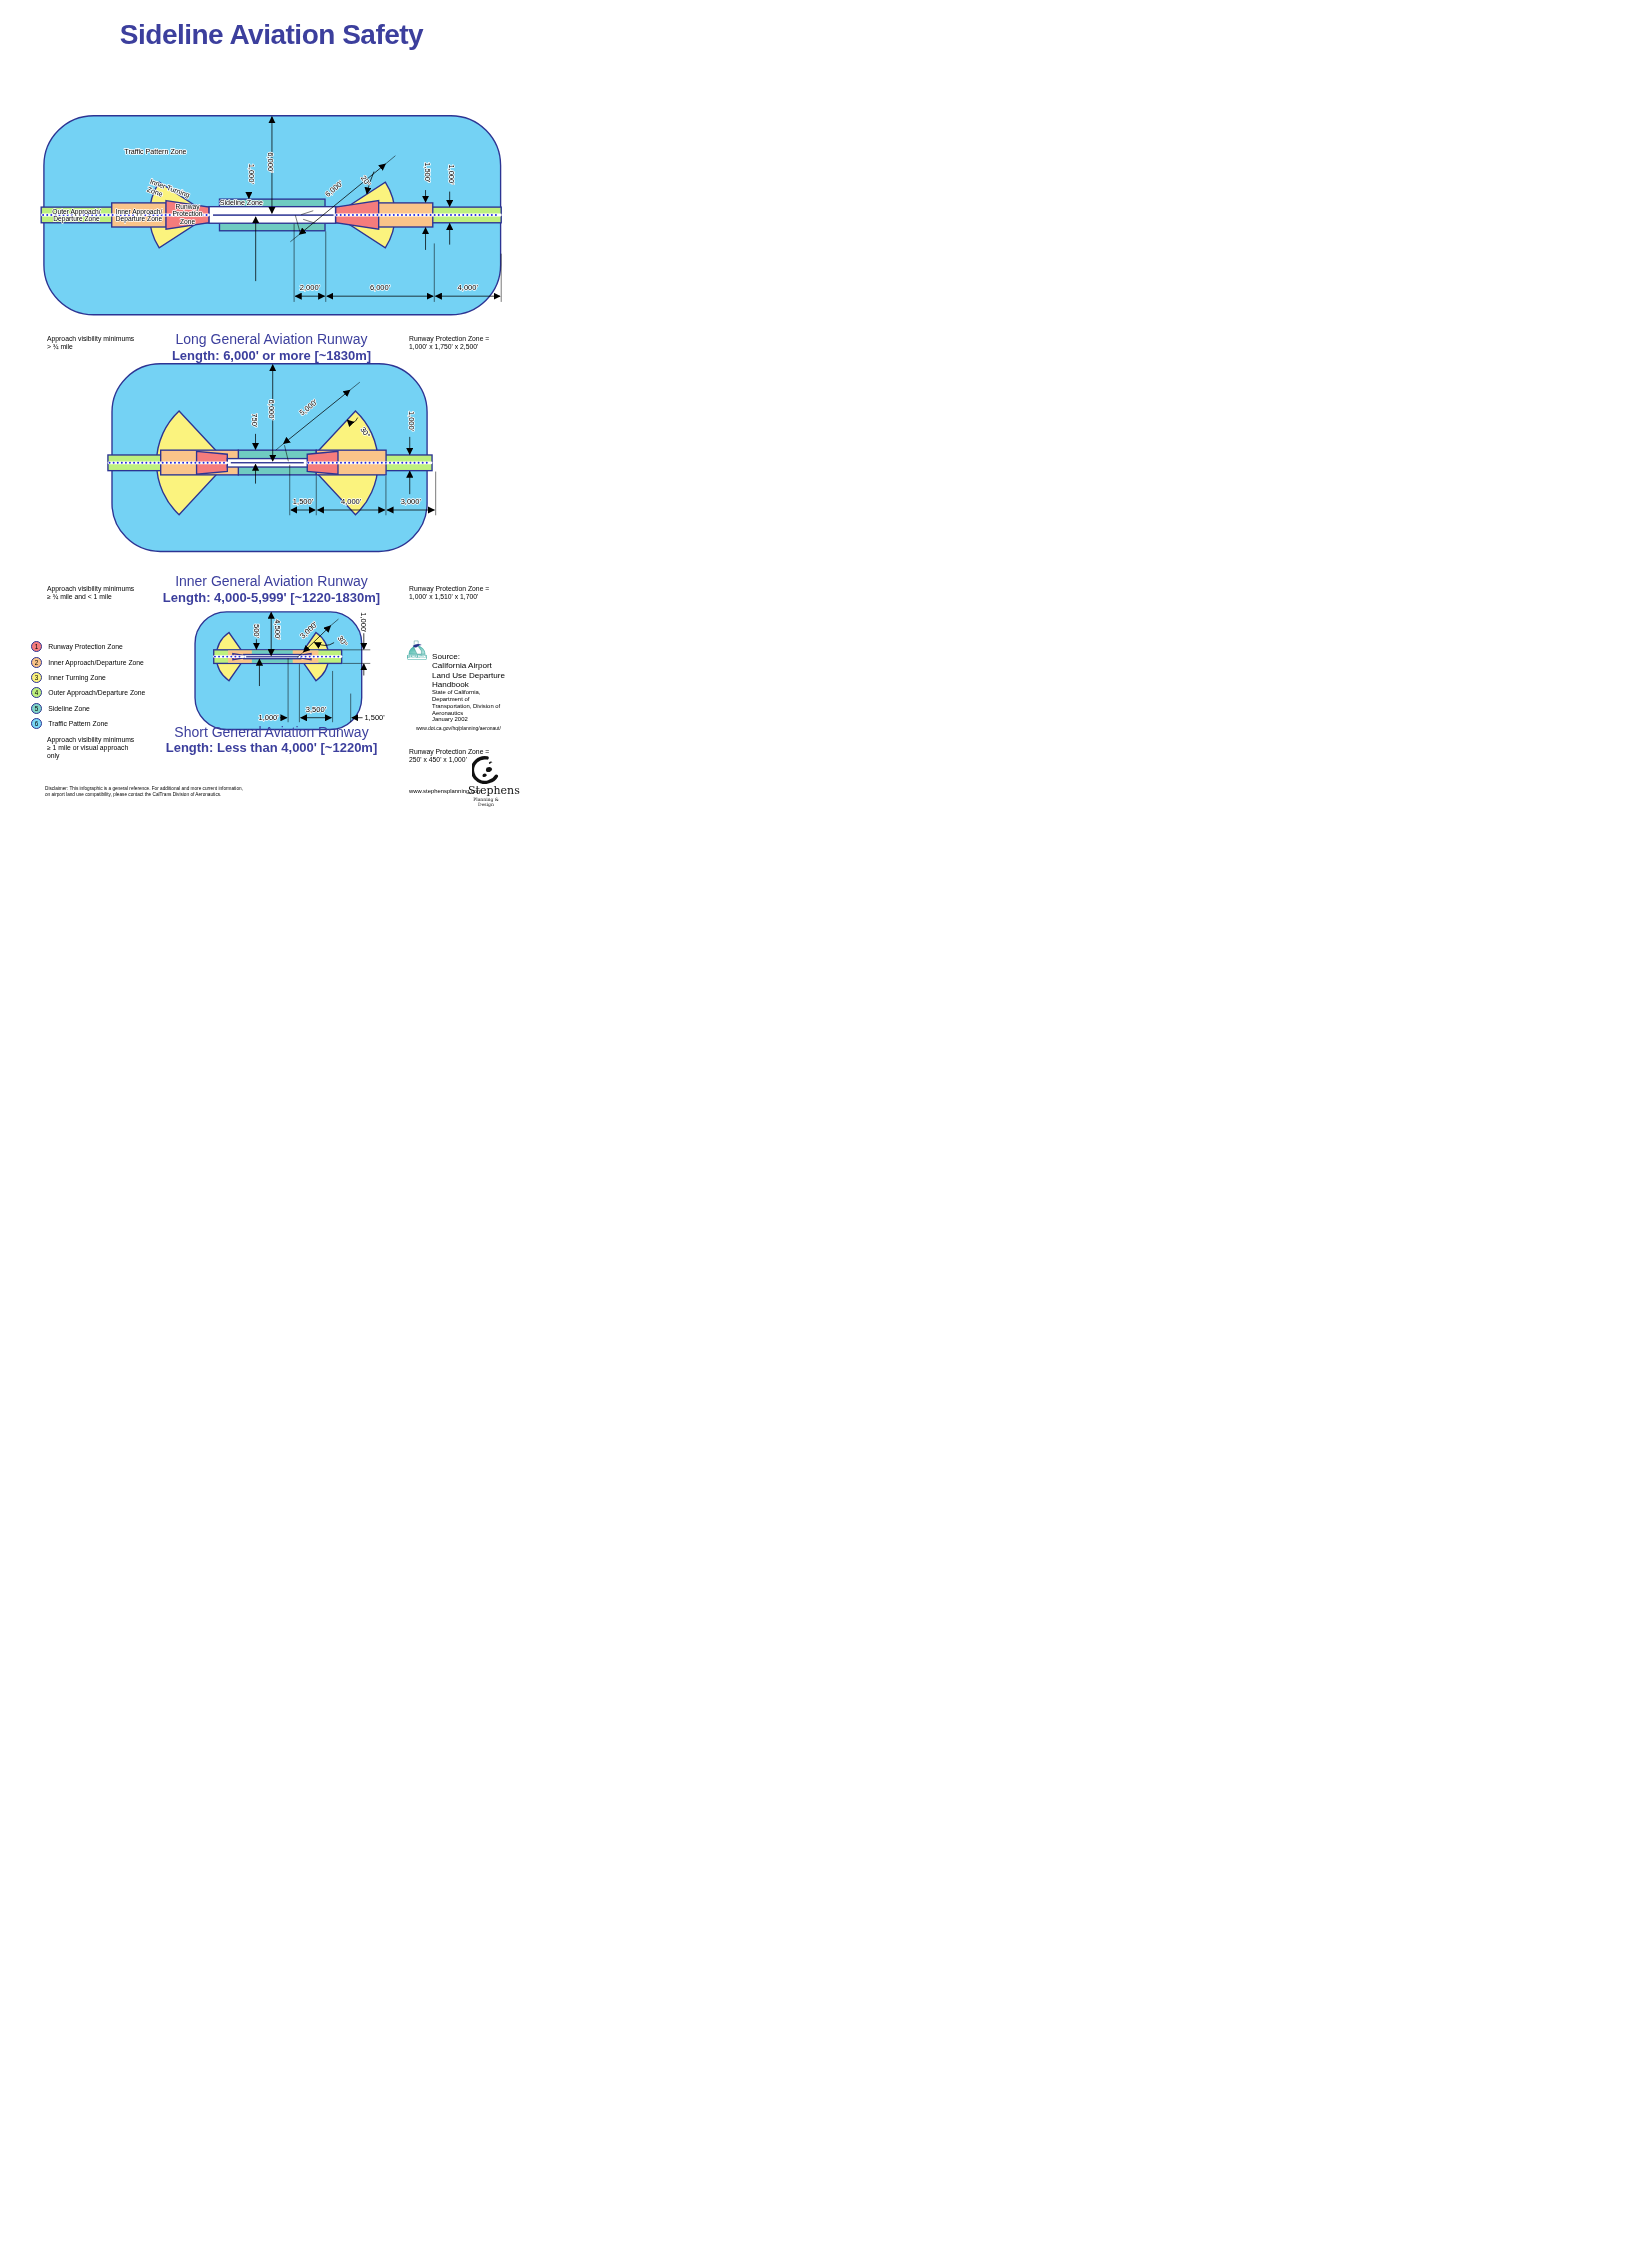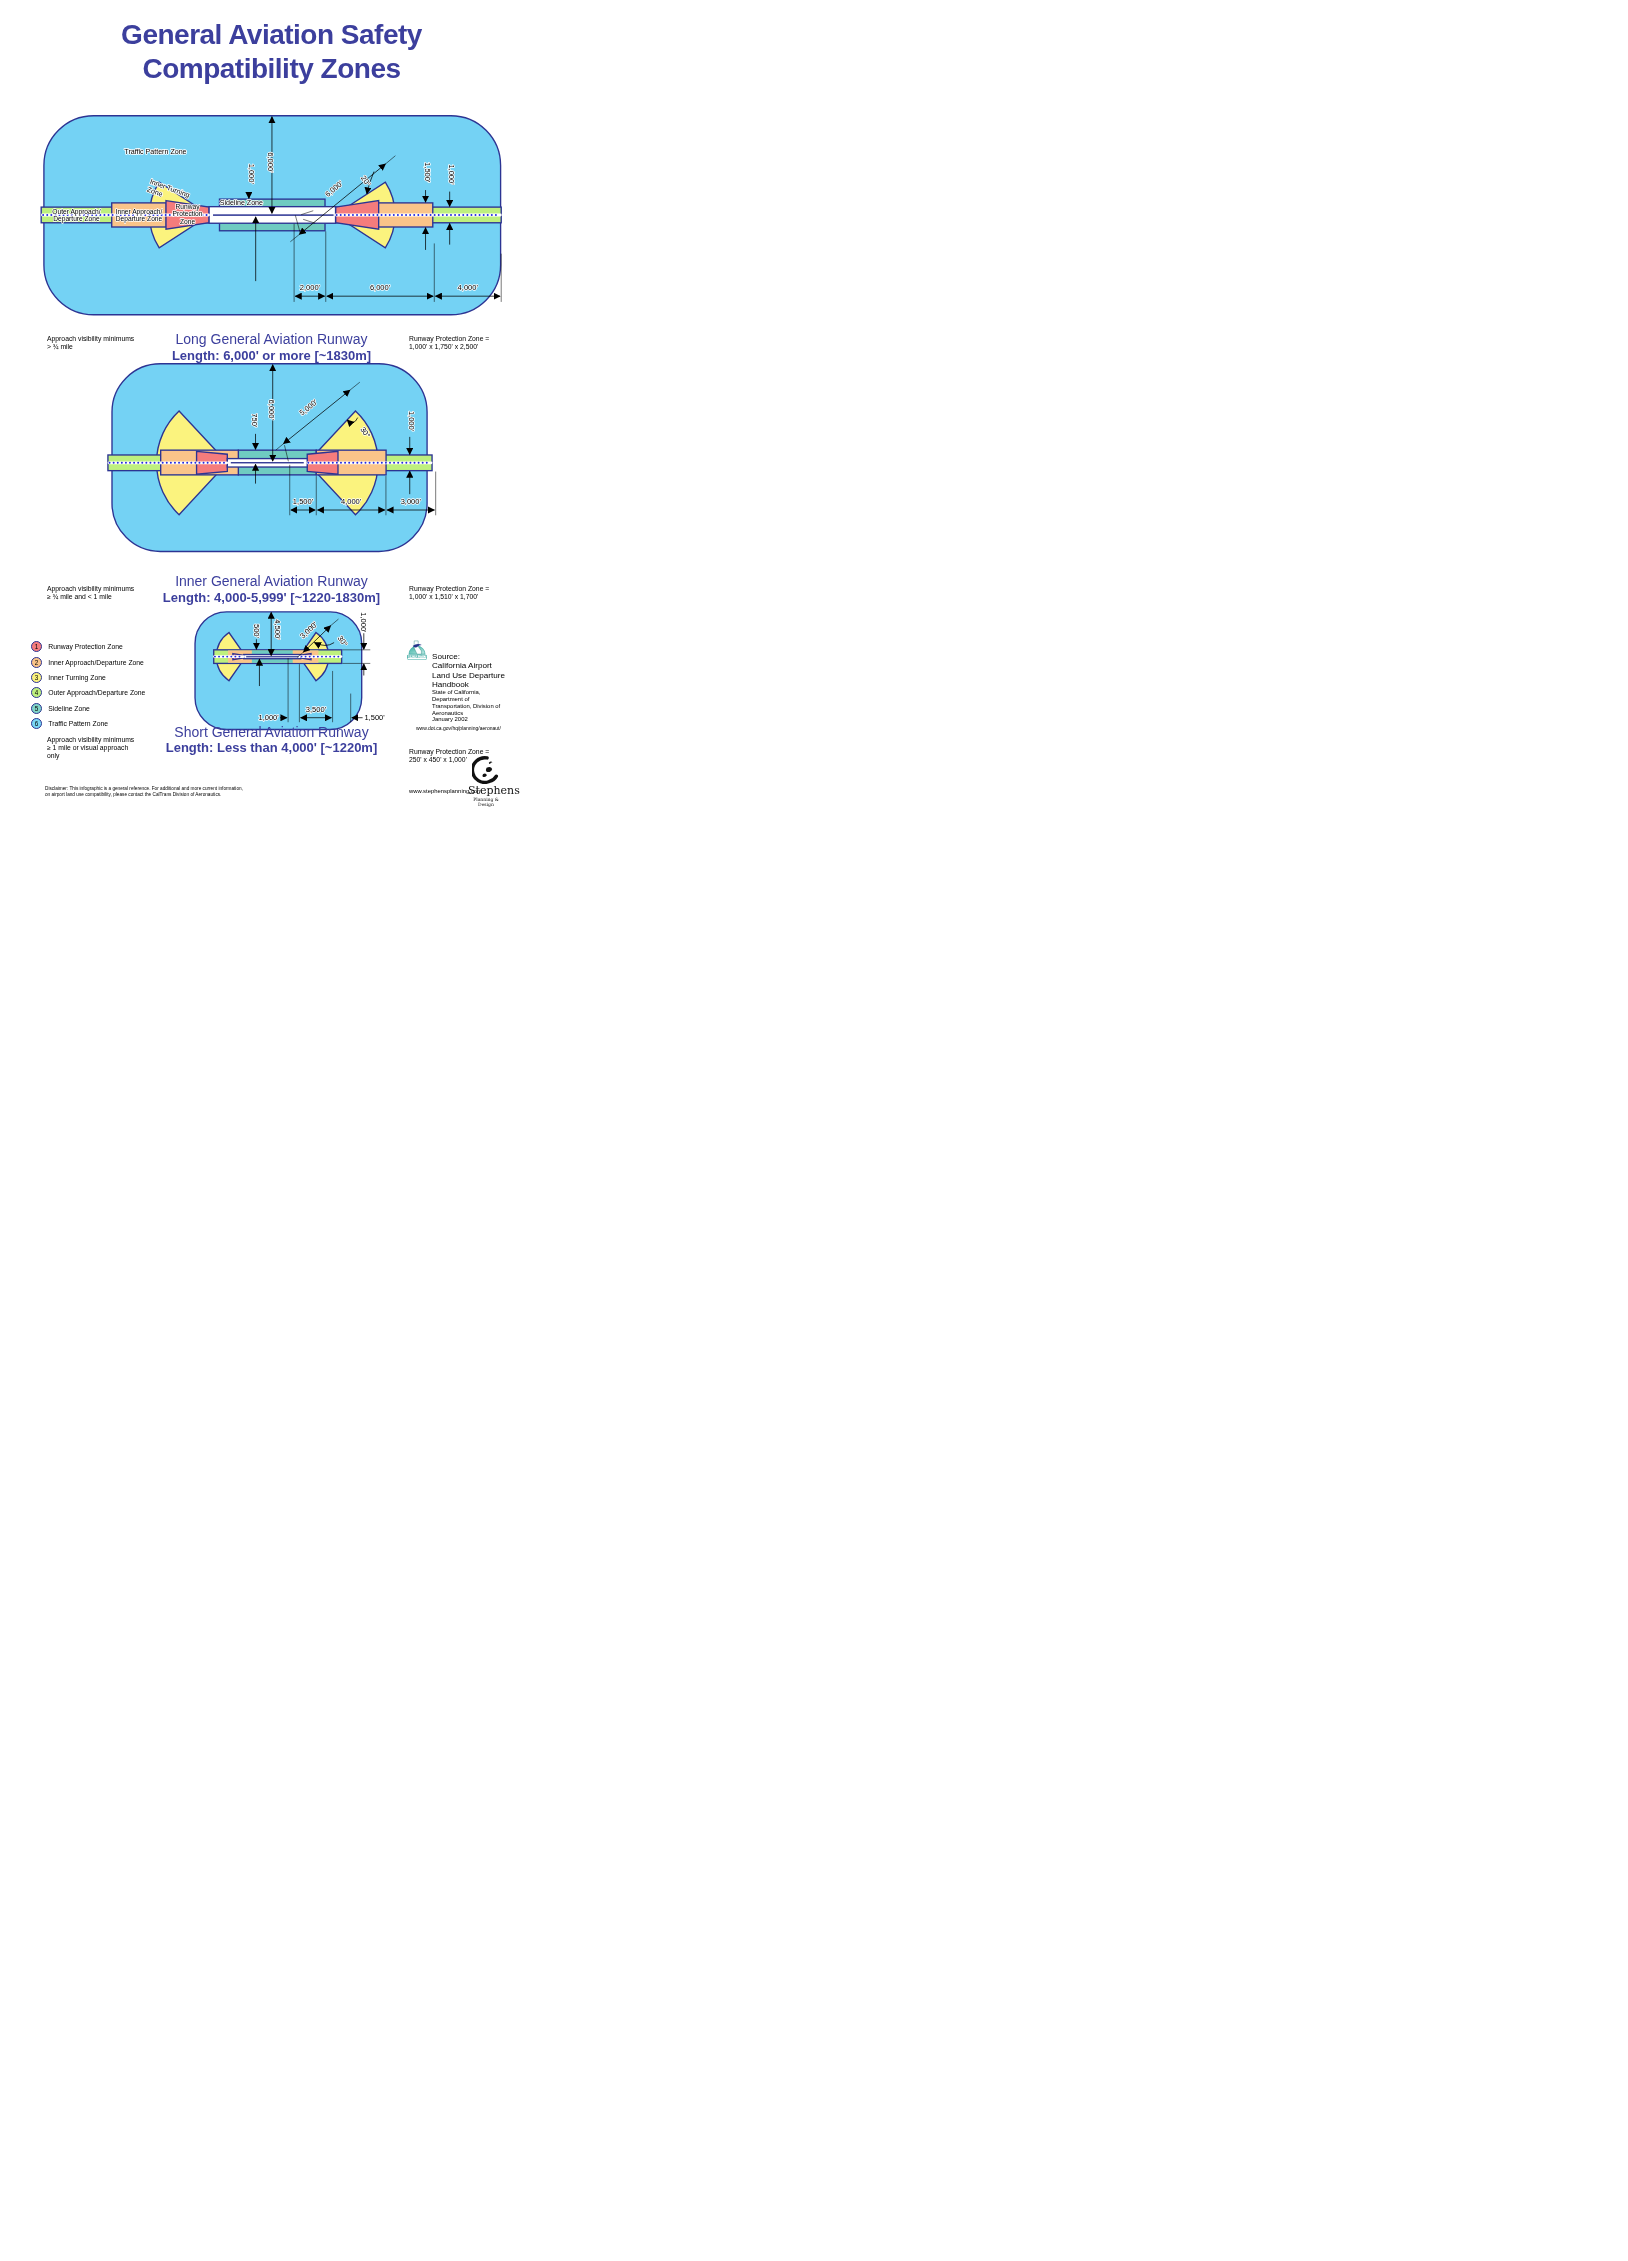--- a/index.html
+++ b/index.html
@@ -27,22 +27,21 @@
   .src-big{font-size:8.1px;line-height:9.3px;color:#000;margin-top:16px;}
   .src-small{font-size:5.9px;line-height:6.8px;color:#000;}
   .src-url{font-size:5px;color:#000;}
   .brand{font-family:"DejaVu Serif","Liberation Serif",serif;color:#111;text-align:center;}
   .disc{font-size:4.7px;line-height:6.3px;color:#000;}
 </style>
 </head>
 <body>
 
 <div class="abs navy" id="main-title">
-  <div>General Aviation Safety</div>
-  <div>Compatibility Zones</div>
+  <div>Sideline Aviation Safety</div>
 </div>
 
 <svg class="abs" style="left:0;top:112px" width="543" height="208" viewBox="0 740 3600 1380">
   <defs>
     <marker id="ahL" viewBox="0 0 10 10" refX="9" refY="5" markerWidth="9.5" markerHeight="9.5" orient="auto-start-reverse">
       <path d="M0 0L10 5L0 10z" fill="#000"></path>
     </marker>
   </defs>
   <rect class="zone" x="290" y="765" width="3030" height="1320" rx="330" fill="#74D2F4"></rect>
   <path class="zone" d="M1390 1423 L1055 1205 A400 400 0 0 0 1055 1641 Z" fill="#FBF37E"></path>

